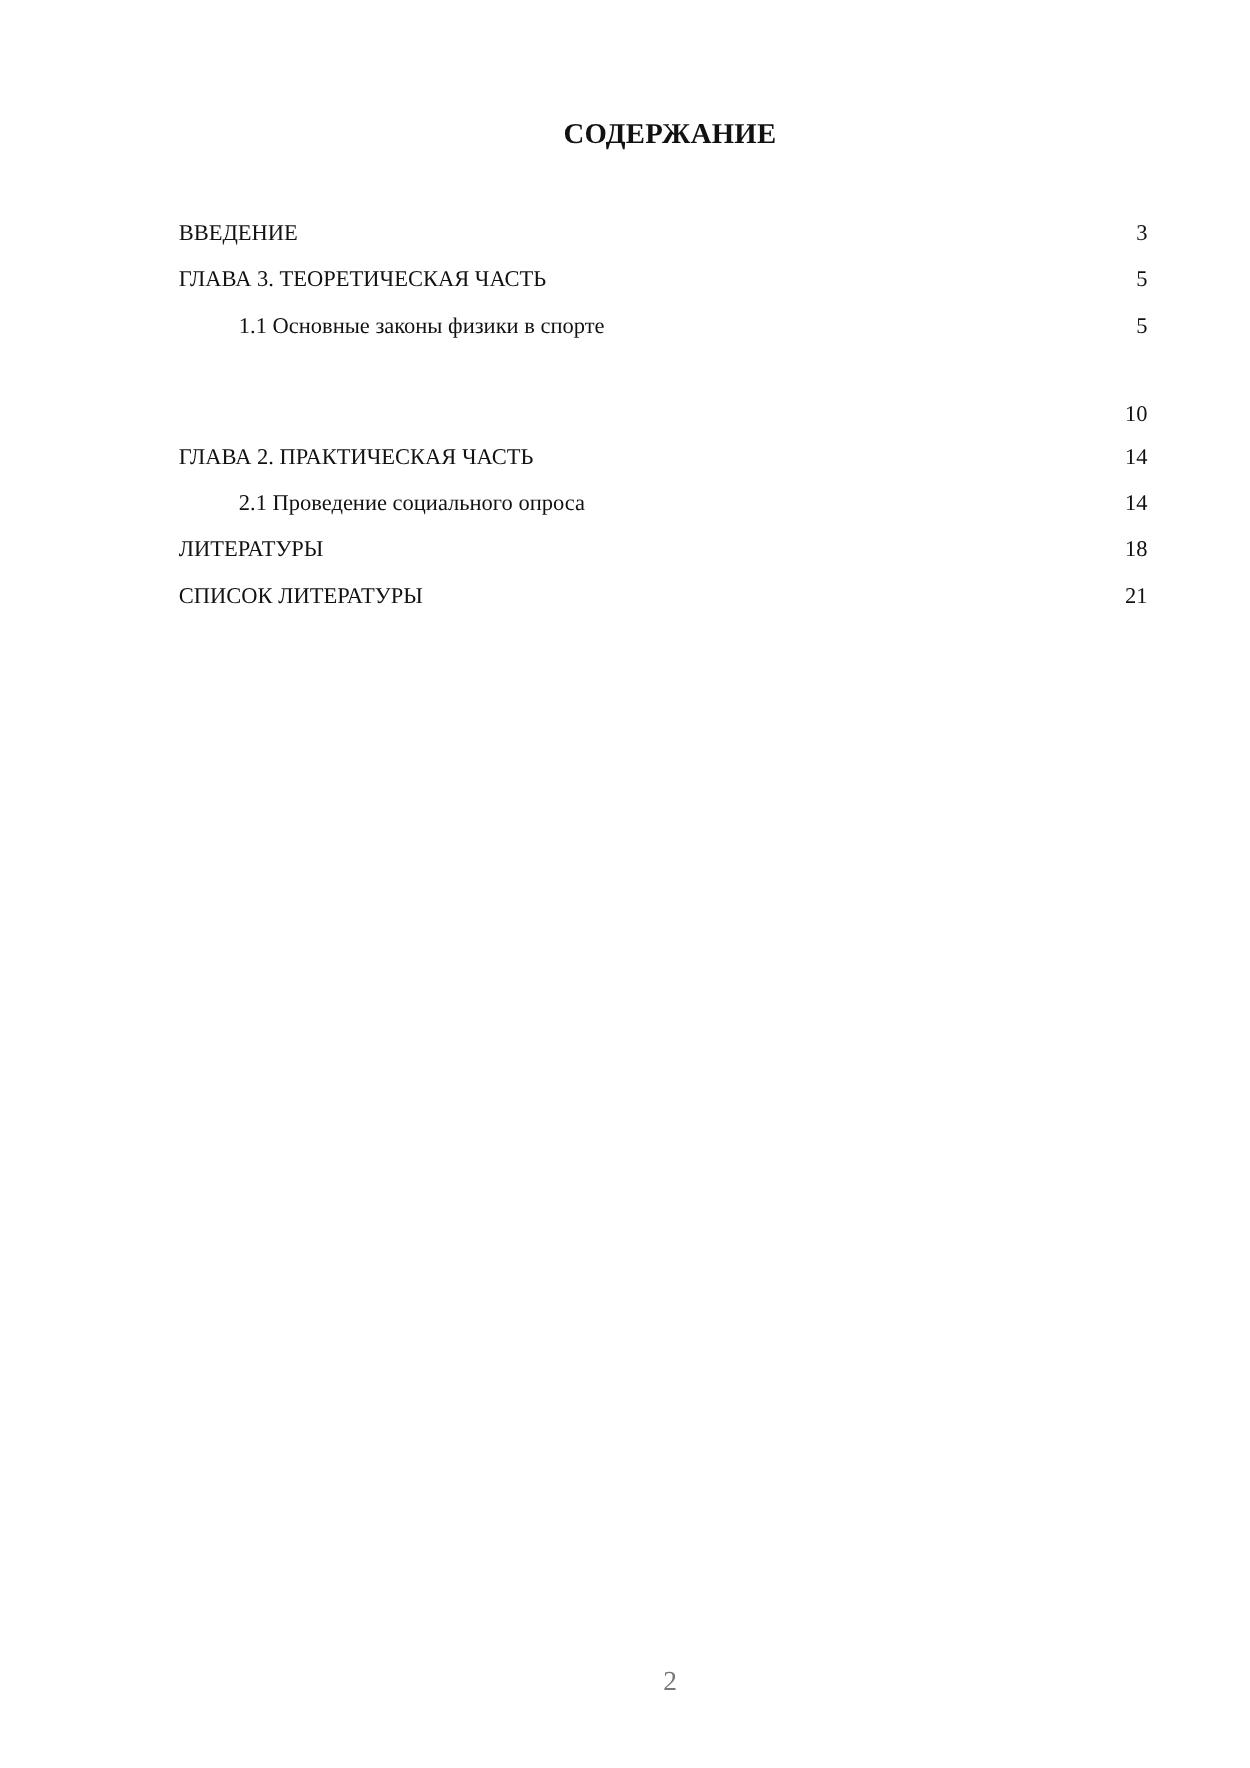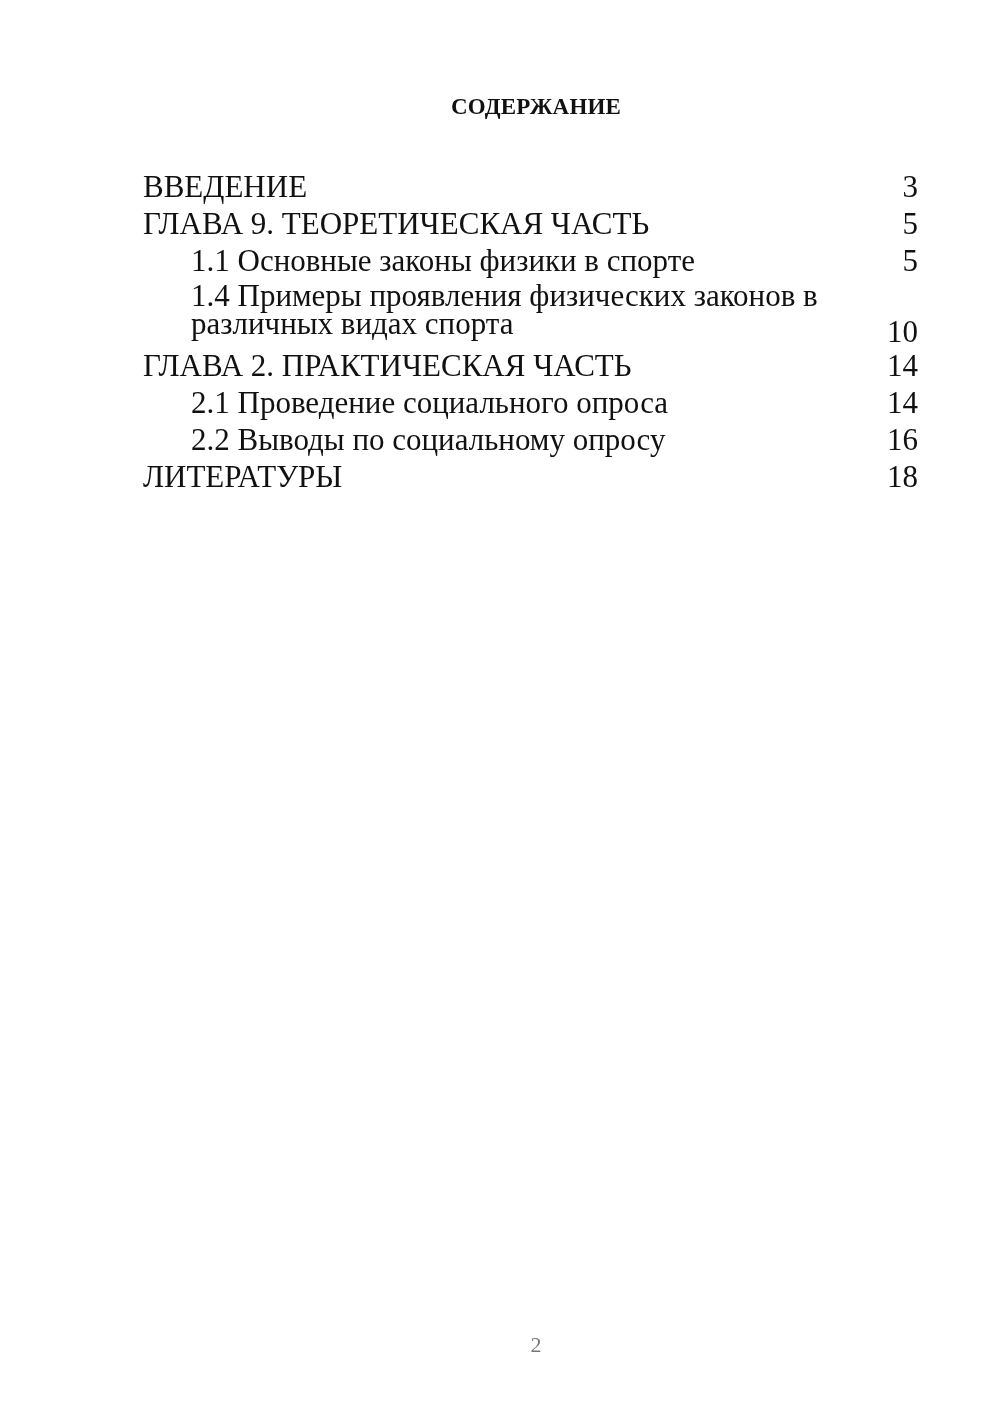--- a/index.html
+++ b/index.html
@@ -1,63 +1,62 @@
 <!DOCTYPE html>
 <html><head>
 <meta charset="utf-8">
 <style>
   html, body { margin: 0; padding: 0; background: #ffffff; }
   body { width: 1000px; height: 1414px; position: relative; overflow: hidden;
          font-family: "Liberation Serif", "DejaVu Serif", serif; color: #111; }
   .title { position: absolute; top: 94px; left: 0; width: 1072px; text-align: center;
            font-weight: bold; font-size: 23px; letter-spacing: 0.2px; }
   .toc { position: absolute; top: 168px; left: 143px; width: 775px; }
-  .row { position: relative; font-size: 31px; line-height: 37px; height: 37px; }
+  .row { position: relative; font-size: 18px; line-height: 37px; height: 37px; }
   .row.sub { padding-left: 48px; }
   .row.two { height: 65px; line-height: 28px; padding-top: 3px; }
   .row .txt { display: block; white-space: nowrap; }
   .row.two .txt { white-space: normal; width: 640px; line-height: 28px; }
   .row .pg { position: absolute; right: 0; bottom: 0; line-height: 37px; }
   .row.two .pg { bottom: -3px; }
   .pagenum { position: absolute; top: 1332px; left: 0; width: 1072px; text-align: center;
              font-size: 22px; color: #777; }
 </style>
 </head>
 <body>
 
 <div class="title">СОДЕРЖАНИЕ</div>
 
 <div class="toc">
   <div class="row">
     <span class="txt">ВВЕДЕНИЕ</span>
     <span class="pg">3</span>
   </div>
   <div class="row">
-    <span class="txt">ГЛАВА 9. ТЕОРЕТИЧЕСКАЯ ЧАСТЬ</span>
+    <span class="txt">ГЛАВА 3. ТЕОРЕТИЧЕСКАЯ ЧАСТЬ</span>
     <span class="pg">5</span>
   </div>
   <div class="row sub">
     <span class="txt">1.1 Основные законы физики в спорте</span>
     <span class="pg">5</span>
   </div>
   <div class="row sub two">
-    <span class="txt">1.4 Примеры проявления физических законов в различных видах спорта</span>
     <span class="pg">10</span>
   </div>
   <div class="row">
     <span class="txt">ГЛАВА 2. ПРАКТИЧЕСКАЯ ЧАСТЬ</span>
     <span class="pg">14</span>
   </div>
   <div class="row sub">
     <span class="txt">2.1 Проведение социального опроса</span>
     <span class="pg">14</span>
   </div>
-  <div class="row sub">
-    <span class="txt">2.2 Выводы по социальному опросу</span>
-    <span class="pg">16</span>
-  </div>
   <div class="row">
     <span class="txt">ЛИТЕРАТУРЫ</span>
     <span class="pg">18</span>
+  </div>
+  <div class="row">
+    <span class="txt">СПИСОК ЛИТЕРАТУРЫ</span>
+    <span class="pg">21</span>
   </div>
 </div>
 
 <div class="pagenum">2</div>
 
 </body></html>

